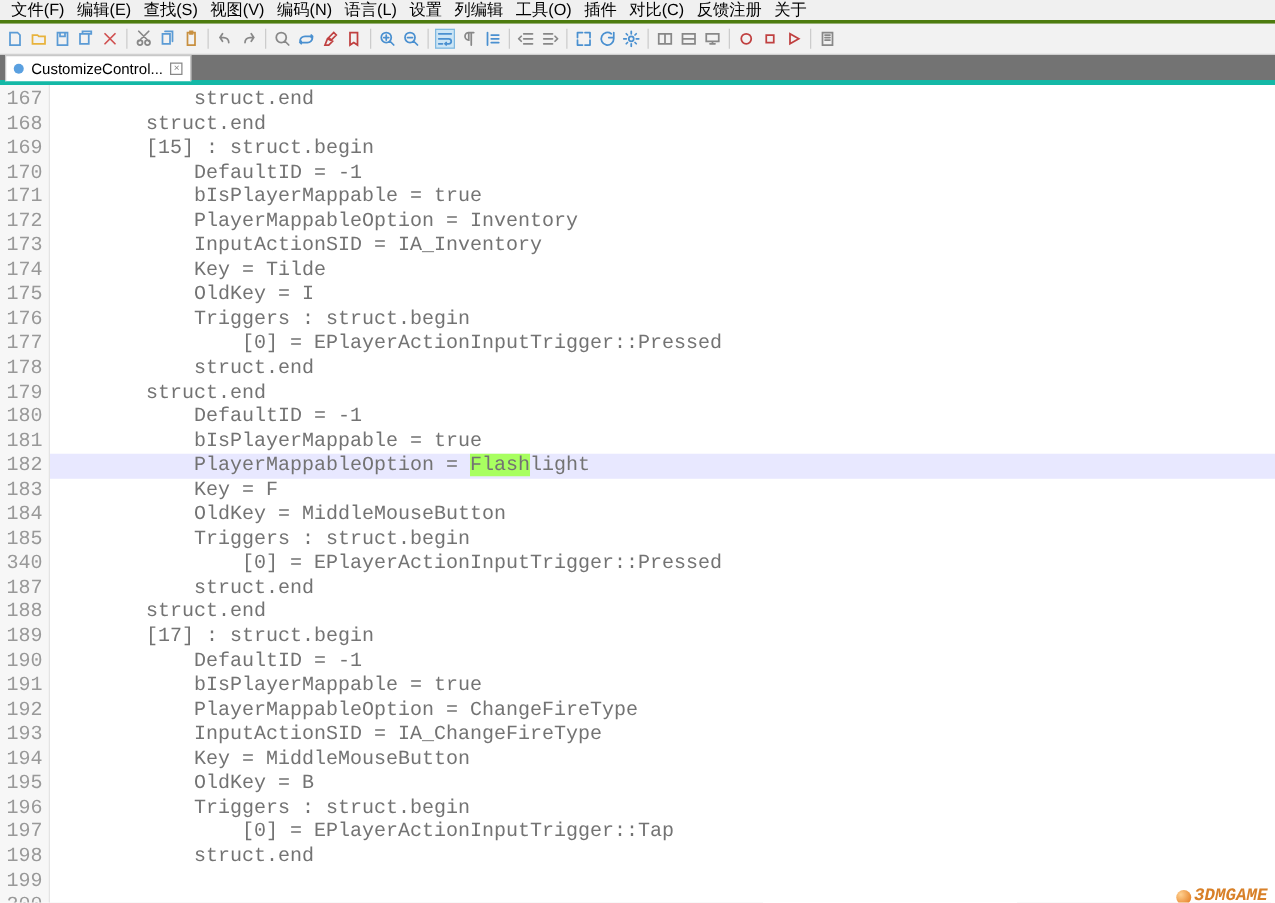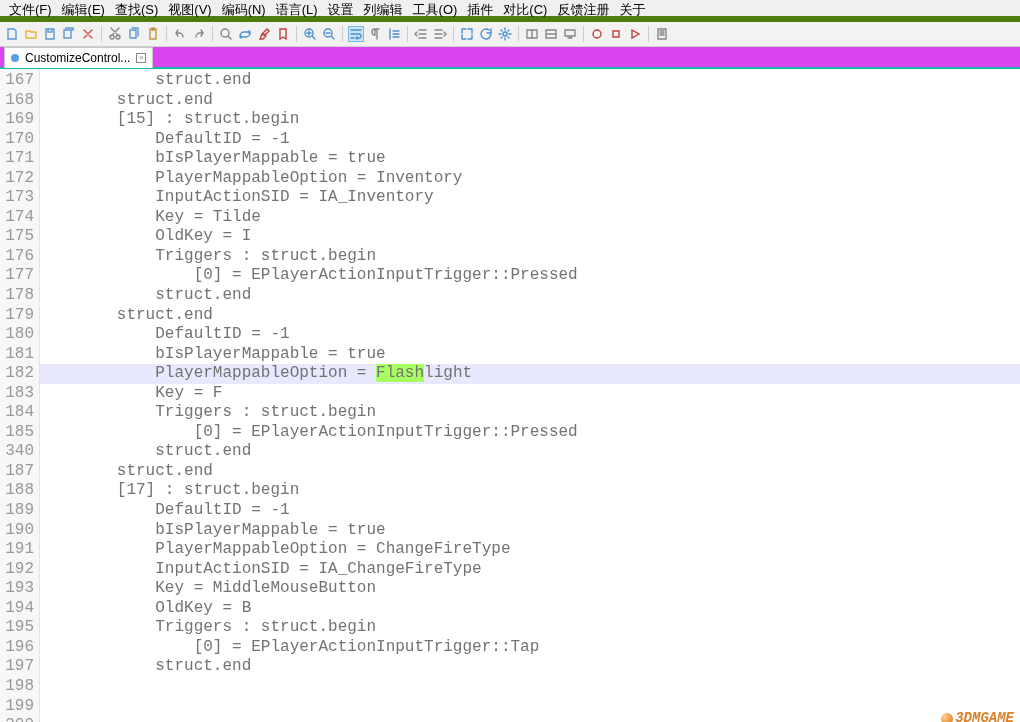--- a/index.html
+++ b/index.html
@@ -1,22 +1,22 @@
 <!DOCTYPE html>
 <html><head>
 <meta charset="utf-8">
 <style>
   html,body{margin:0;padding:0;width:1020px;height:722px;overflow:hidden;font-family:"Microsoft YaHei",Arial,sans-serif;background:#f0f0f0;font-size:12px}
-  .menubar{display:flex;background:#f0f0f0;padding:0 4px;height:16px;align-items:flex-end;border-bottom:6px solid #4d7c0f;font-size:13px}
+  .menubar{display:flex;background:#f0f0f0;padding:0 4px;height:16px;align-items:center;border-bottom:3px solid #4d7c0f;font-size:13px}
   .menubar span{padding:0 5px;line-height:12px;color:#000;cursor:pointer}
   .toolbar{display:flex;background:#f2f2f2;padding:2px 4px;height:20px;align-items:center;gap:3px;border-bottom:1px solid #d0d0d0}
   .tb-btn{width:16px;height:16px;display:flex;align-items:center;justify-content:center;color:#555}
   .tb-btn.active{background:#cce5f5;border:1px solid #7fb8e0;width:14px;height:14px}
   .tb-sep{width:1px;height:16px;background:#ccc;margin:0 2px}
-  .tabbar{display:flex;background:#d946ef;height:20px;border-bottom:2px solid #14b8a6;align-items:center;padding-left:4px}
+  .tabbar{display:flex;background:#737373;height:20px;border-bottom:4px solid #14b8a6;align-items:center;padding-left:4px}
   .tab{display:flex;align-items:center;background:#fff;border:1px solid #c8c8c8;border-bottom:none;padding:1px 6px;height:18px;font-size:12px;gap:6px}
   .tab-dot{width:8px;height:8px;border-radius:50%;background:#5aa0e0}
   .tab-close{width:8px;height:8px;border:1px solid #888;font-size:8px;display:flex;align-items:center;justify-content:center;color:#888}
   .editor{display:flex;height:664px;background:#fff;font-family:Consolas,"Courier New",monospace;font-size:16px;line-height:19.55px}
   .gutter{width:39px;background:#f7f7f7;border-right:1px solid #e4e4e4;text-align:right;color:#999;user-select:none;padding-top:2px}
   .gutter div{padding-right:5px;height:19.55px}
   .code{flex:1;position:relative;padding-top:2px}
   .line{height:19.55px;white-space:pre;padding-left:0;color:#737373}
   .line.current{background:#e8e8ff}
   .hl{background:#a8ff60}
@@ -267,20 +267,21 @@
       <div class="line">            Key = Tilde</div>
       <div class="line">            OldKey = I</div>
       <div class="line">            Triggers : struct.begin</div>
       <div class="line">                [0] = EPlayerActionInputTrigger::Pressed</div>
       <div class="line">            struct.end</div>
       <div class="line">        struct.end</div>
       <div class="line">            DefaultID = -1</div>
       <div class="line">            bIsPlayerMappable = true</div>
       <div class="line current">            PlayerMappableOption = <span class="hl">Flash</span>light</div>
       <div class="line">            Key = F</div>
+      <div class="line">            OldKey = MiddleMouseButton</div>
       <div class="line">            Triggers : struct.begin</div>
       <div class="line">                [0] = EPlayerActionInputTrigger::Pressed</div>
       <div class="line">            struct.end</div>
       <div class="line">        struct.end</div>
       <div class="line">        [17] : struct.begin</div>
       <div class="line">            DefaultID = -1</div>
       <div class="line">            bIsPlayerMappable = true</div>
       <div class="line">            PlayerMappableOption = ChangeFireType</div>
       <div class="line">            InputActionSID = IA_ChangeFireType</div>
       <div class="line">            Key = MiddleMouseButton</div>

